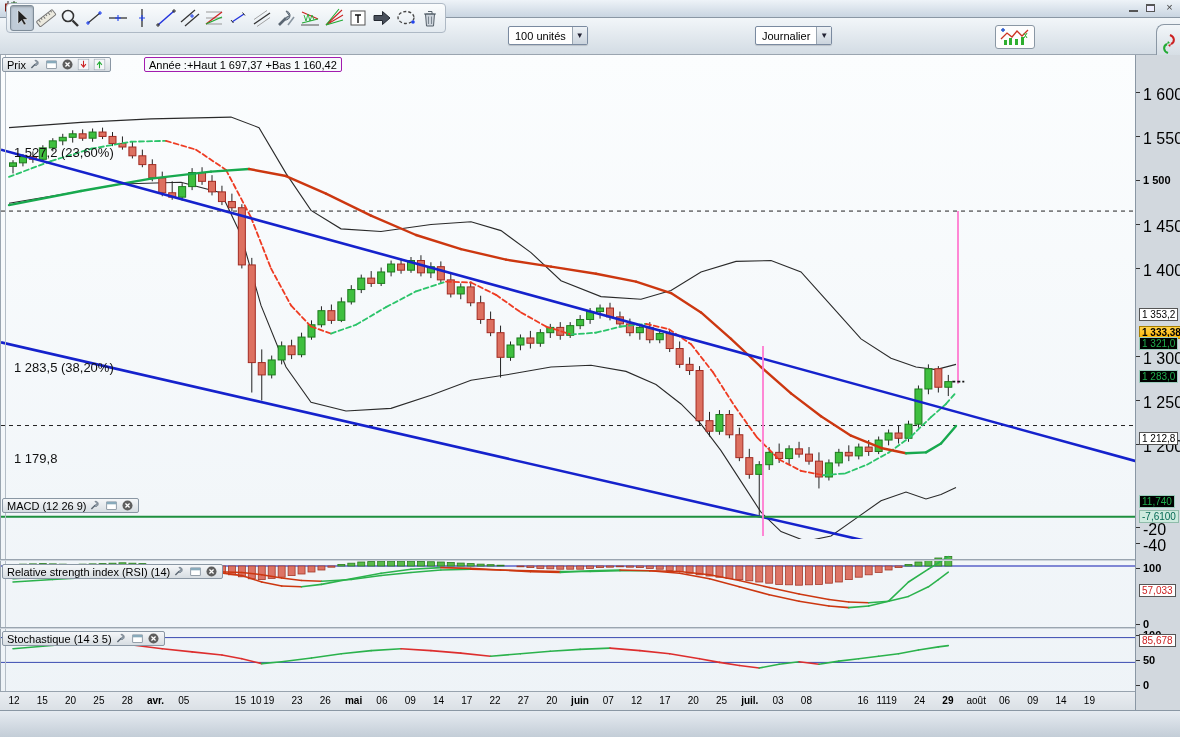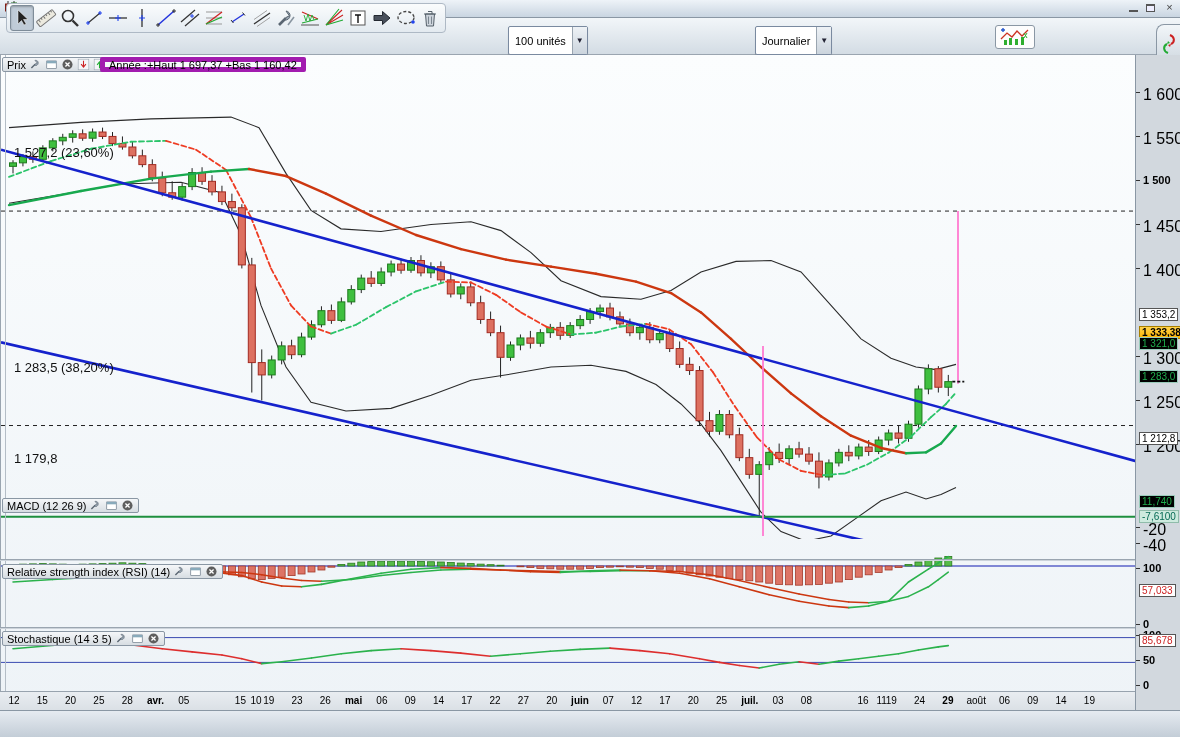--- a/index.html
+++ b/index.html
@@ -17,40 +17,40 @@
   .minbtn{border-bottom:2px solid #555;height:8px;width:9px;}
   .restbtn{width:9px;height:8px;border:1px solid #555;border-top:2px solid #555;background:#eef;}
   
   #toolbar{left:0;top:18px;width:1180px;height:37px;
     background:linear-gradient(180deg,#f2f6f9,#d3dce4);border-bottom:1px solid #9aa5b0;}
   #toolgroup{left:6px;top:3px;height:30px;display:flex;align-items:center;padding:1px 3px;
     border:1px solid #aeb9c5;border-radius:4px;background:linear-gradient(180deg,#fafcfd,#e3eaf0);}
   .toolbtn{width:24px;height:26px;border:1px solid transparent;border-radius:3px;
     display:flex;align-items:center;justify-content:center;}
   .toolbtn.sel{background:#bfcbd7;border:1px solid #7e8c99;box-shadow:inset 0 1px 2px rgba(0,0,0,.25);}
-  .dd{height:29px;background:#fff;border:1px solid #7a8aa0;border-radius:2px;display:flex;align-items:center;
+  .dd{height:19px;background:#fff;border:1px solid #7a8aa0;border-radius:2px;display:flex;align-items:center;
     font-size:11px;box-shadow:0 1px 1px rgba(0,0,0,.15);}
   .dd .val{padding:0 6px;white-space:nowrap;}
   .dd .arr{width:15px;height:100%;border-left:1px solid #9aa5b0;
     background:linear-gradient(180deg,#eef2f6,#cbd4dd);font-size:8px;display:flex;align-items:center;justify-content:center;color:#223;}
   #indbtn{left:995px;top:25px;width:40px;height:24px;border:1px solid #8a97a4;border-radius:3px;
     background:#fdfdfd;display:flex;align-items:center;justify-content:center;}
   #sidetab{right:0px;top:24px;width:24px;height:40px;border:1px solid #8a97a4;border-right:none;
     border-radius:8px 0 0 8px;background:linear-gradient(180deg,#f2f6f9,#cfd8e0);
     display:flex;align-items:center;justify-content:center;}
   
   #chart{left:0;top:55px;width:1135px;height:655px;background:linear-gradient(180deg,#fbfdfe,#eef3f7);
     border-left:1px solid #9aa5b0;}
   #leftline{left:5px;top:55px;width:1px;height:655px;background:#b4bdc6;}
   .plotsvg{position:absolute;left:0;overflow:hidden;}
   .chip{position:absolute;display:flex;align-items:center;gap:3px;padding:1px 4px;height:15px;
     border:1px solid #8a97a4;border-radius:2px;font-size:11px;white-space:nowrap;
     background:linear-gradient(180deg,#f5f7f9,#d7dde2);z-index:5;}
   .chip .ic{display:flex;align-items:center;}
-  #yearchip{background:rgba(246,249,251,.9);border:5px solid #a21caf;}
+  #yearchip{background:rgba(246,249,251,.9);border:1px solid #a21caf;margin-left:44px;}
   .fiblabel{position:absolute;font-size:13px;color:#111;z-index:4;white-space:nowrap;}
   #copyright{left:0;top:484px;width:1135px;height:12px;background:linear-gradient(180deg,#eff3f7,#dde4ea);
     border-top:1px solid #9aa5b0;border-bottom:1px solid #9aa5b0;font-size:10px;display:flex;gap:6px;
     align-items:center;padding-left:5px;}
   #copyright .it{font-style:italic;font-weight:bold;}
   .panel-sep{position:absolute;left:0;width:1135px;height:2px;background:#ccd3da;border-top:1px solid #9aa5b0;}
   
   #yaxis{left:1135px;top:55px;width:45px;height:655px;background:#d2d8de;border-left:1px solid #8a97a4;}
   .ytick{position:absolute;left:7px;font-size:16px;white-space:nowrap;}
   .ytick.b{font-weight:bold;font-size:11px;}

